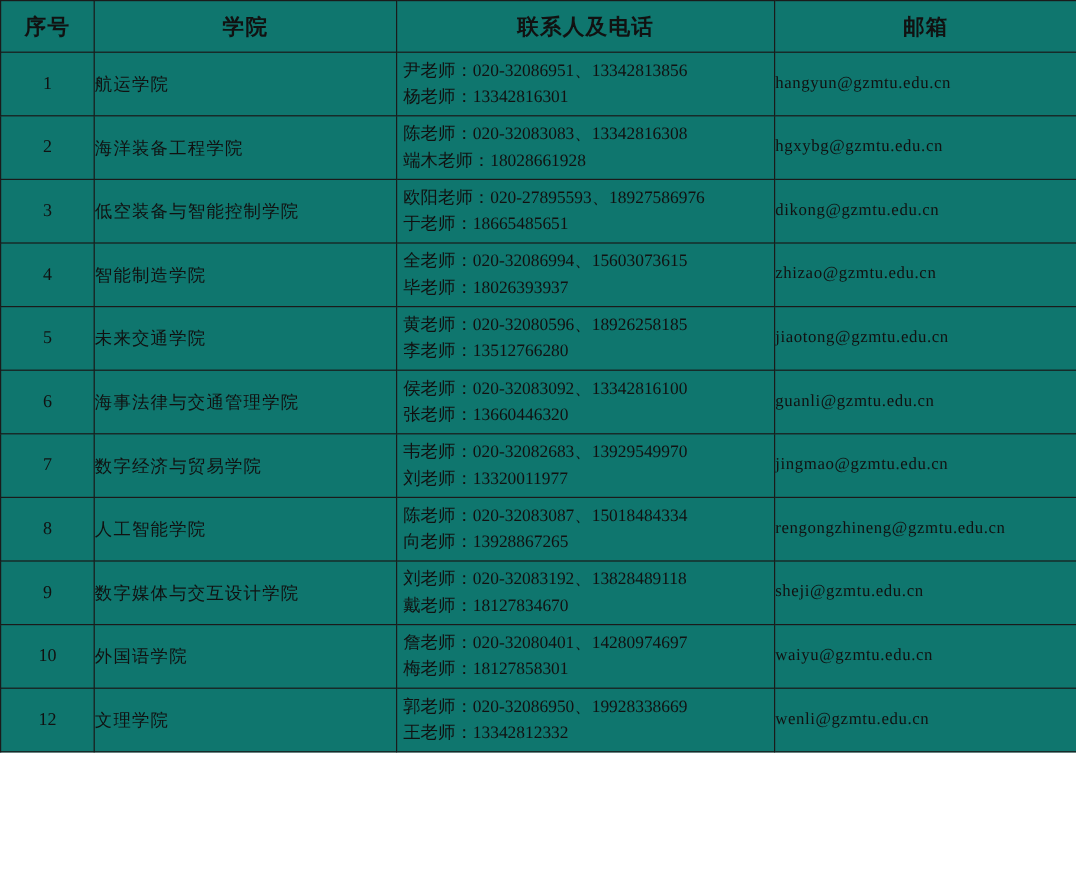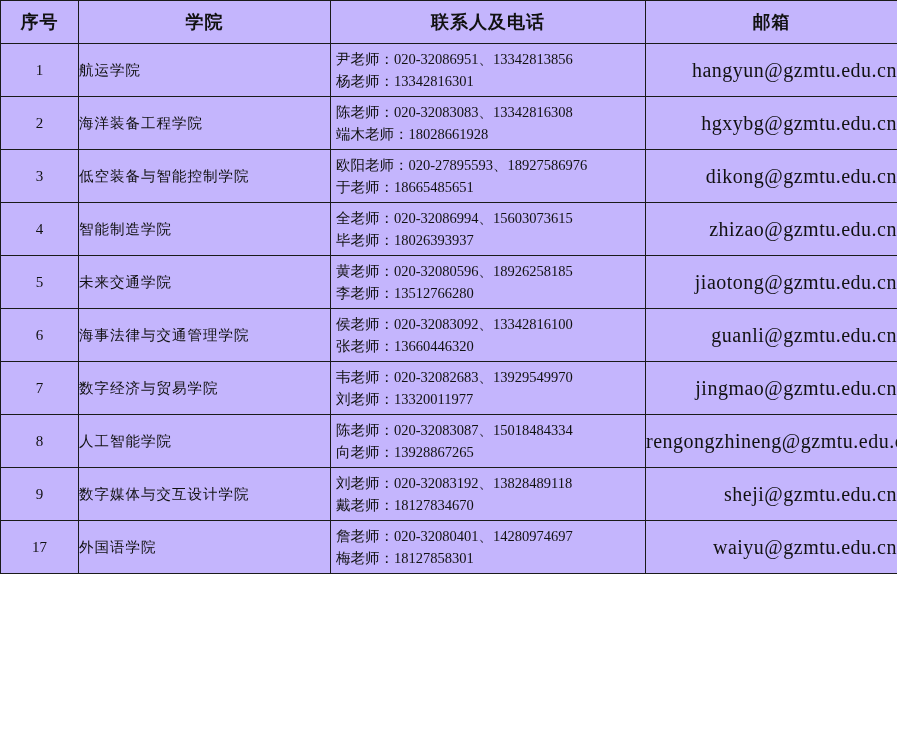--- a/index.html
+++ b/index.html
@@ -11,21 +11,21 @@
   .page {
     width: 897px;
     height: 734px;
     background: #ffffff;
     overflow: hidden;
   }
   table.contact-table {
     width: 897px;
     border-collapse: collapse;
     table-layout: fixed;
-    background: #c4b5fd;
+    background: #0f766e;
     font-family: Liberation Serif, serif;
   }
   table.contact-table th,
   table.contact-table td {
     border: 1px solid #1a1a1a;
     vertical-align: middle;
     overflow: hidden;
   }
   col.c-no      { width: 78px;  }
   col.c-college { width: 252px; }
@@ -49,22 +49,22 @@
     font-size: 14.5px;
     letter-spacing: 1px;
   }
   td.col-contact {
     text-align: left;
     font-size: 14.5px;
     padding: 2px 4px 2px 5px;
     line-height: 22px;
   }
   td.col-email {
-    text-align: right;
-    font-size: 20px;
+    text-align: left;
+    font-size: 14px;
     letter-spacing: 0.5px;
   }
 </style>
 </head>
 <body>
 
 <div class="page">
   <table class="contact-table">
     <colgroup>
       <col class="c-no">
@@ -165,26 +165,35 @@
     <td class="col-no">9</td>
     <td class="col-college">数字媒体与交互设计学院</td>
     <td class="col-contact">
       <div>刘老师：020-32083192、13828489118</div>
       <div>戴老师：18127834670</div>
     </td>
     <td class="col-email">sheji@gzmtu.edu.cn</td>
   </tr>
 
   <tr>
-    <td class="col-no">17</td>
+    <td class="col-no">10</td>
     <td class="col-college">外国语学院</td>
     <td class="col-contact">
       <div>詹老师：020-32080401、14280974697</div>
       <div>梅老师：18127858301</div>
     </td>
     <td class="col-email">waiyu@gzmtu.edu.cn</td>
   </tr>
 
 
+  <tr>
+    <td class="col-no">12</td>
+    <td class="col-college">文理学院</td>
+    <td class="col-contact">
+      <div>郭老师：020-32086950、19928338669</div>
+      <div>王老师：13342812332</div>
+    </td>
+    <td class="col-email">wenli@gzmtu.edu.cn</td>
+  </tr>
 
 </tbody>
   </table>
 </div>
 
 </body></html>

